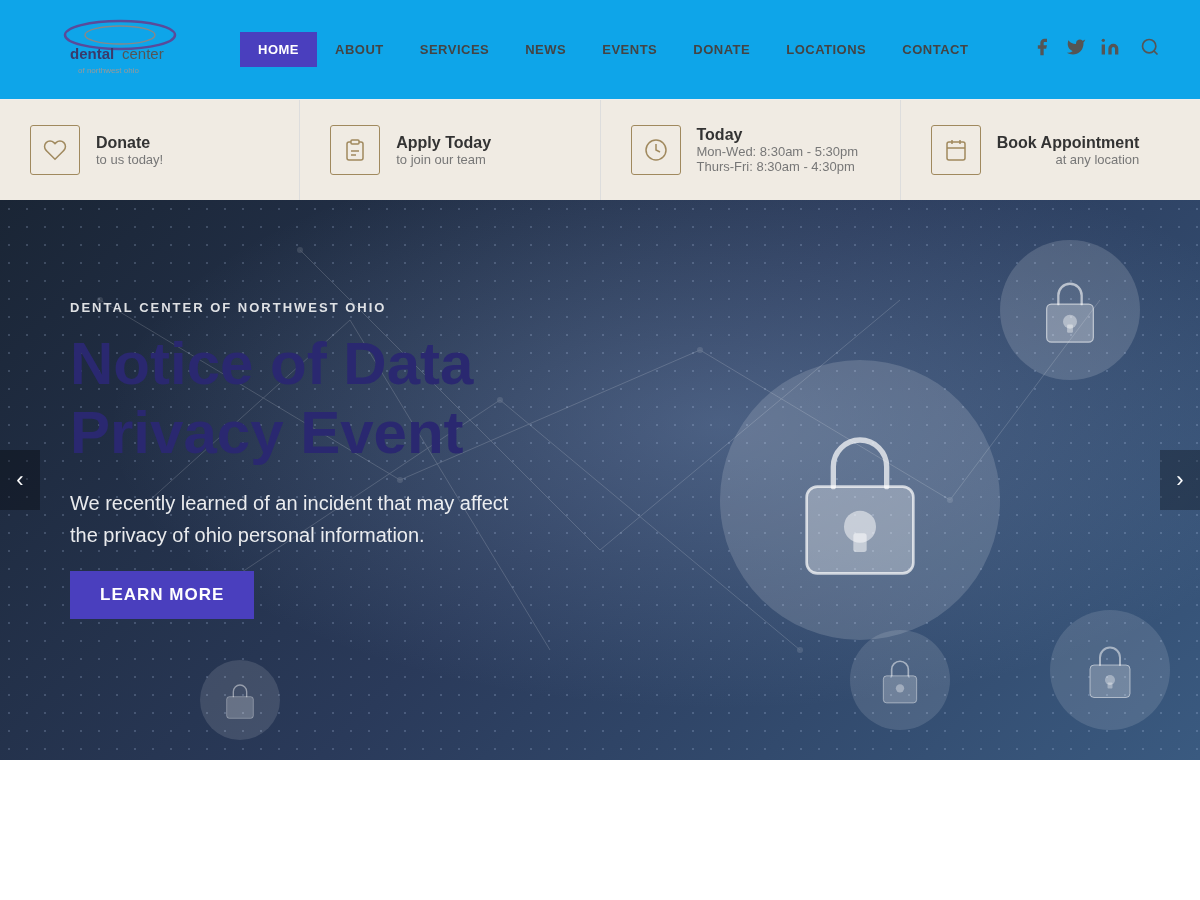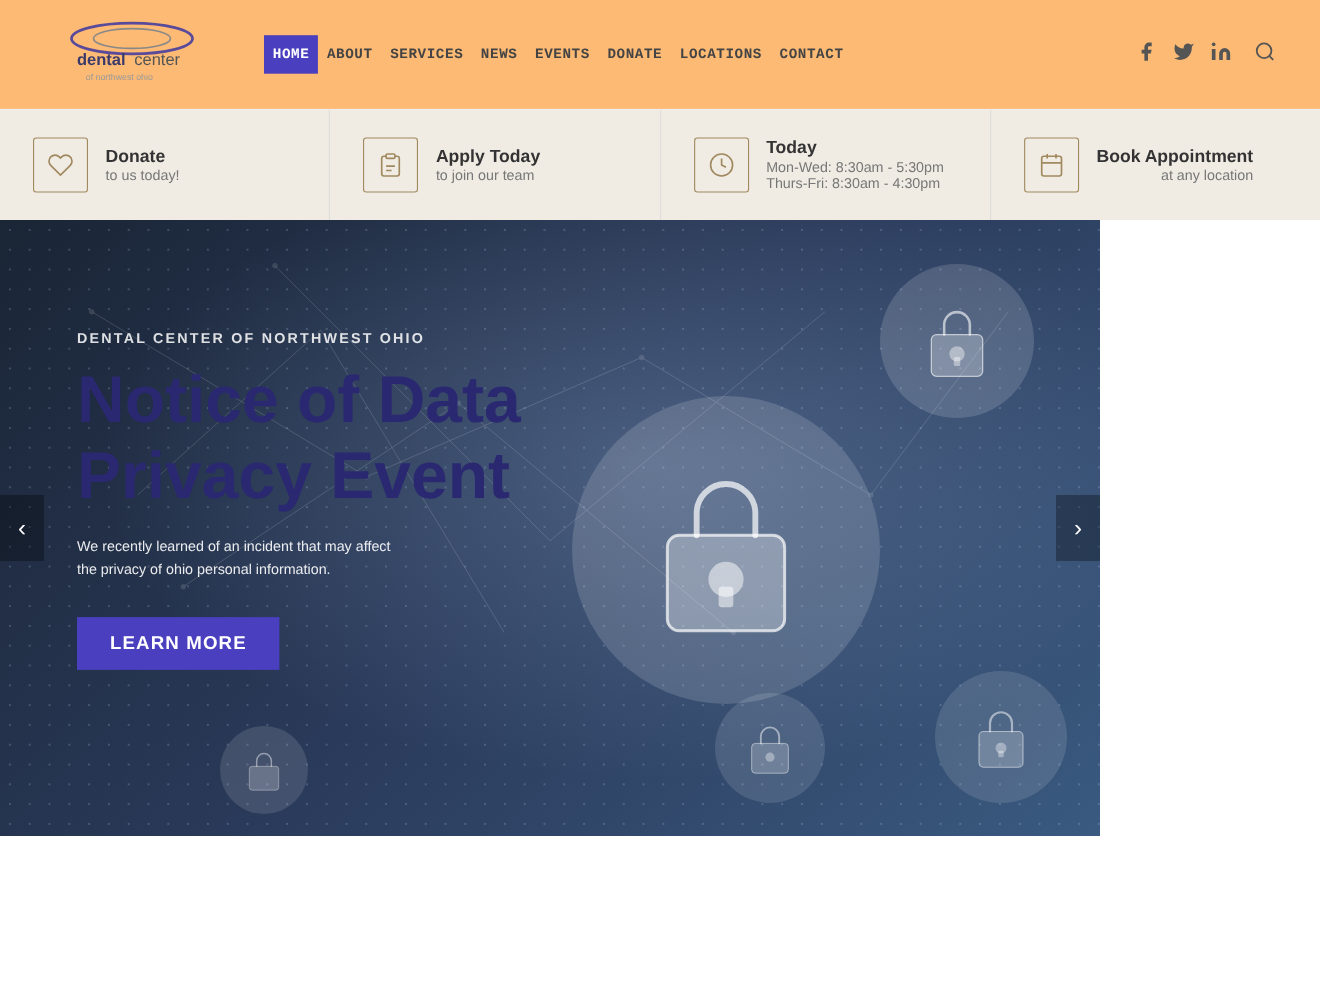--- a/index.html
+++ b/index.html
@@ -3,49 +3,48 @@
   <meta charset="utf-8">
   <style>
     * { margin: 0; padding: 0; box-sizing: border-box; }
     body { font-family: Arial, sans-serif; width: 1200px; height: 900px; overflow: hidden; background: #fff; }
 
     
     .header {
       display: flex;
       align-items: center;
       padding: 10px 40px;
-      background: #fdba74;
+      background: #0ea5e9;
       height: 100px;
       border-bottom: 1px solid #eee;
     }
     .logo-area {
       display: flex;
       align-items: center;
       width: 200px;
     }
     .logo-svg {
       width: 160px;
       height: 70px;
     }
     nav {
       display: flex;
       align-items: center;
       flex: 1;
       gap: 0;
     }
     .nav-item {
-      padding: 10px 8px;
+      padding: 10px 18px;
       font-size: 13px;
       font-weight: 600;
       color: #444;
       cursor: pointer;
       text-transform: uppercase;
       letter-spacing: 0.5px;
       white-space: nowrap;
-      font-family: Liberation Mono, monospace;
     }
     .nav-item.active {
       background: #4a3fbe;
       color: #fff;
     }
     .social-icons {
       display: flex;
       align-items: center;
       gap: 14px;
       margin-left: 10px;
@@ -102,21 +101,21 @@
       color: #333;
     }
     .info-sub {
       font-size: 13px;
       color: #777;
     }
 
     
     .hero {
       position: relative;
-      width: 1000px;
+      width: 1200px;
       height: 560px;
       overflow: hidden;
       background: linear-gradient(135deg, #1a2a4a 0%, #2a3a6a 40%, #4a6a9a 100%);
     }
     .hero-bg {
       position: absolute;
       inset: 0;
       background:
         radial-gradient(ellipse at 60% 40%, rgba(150,180,220,0.3) 0%, transparent 60%),
         linear-gradient(135deg, #1a2535 0%, #2a3a5a 50%, #3a5a80 100%);
@@ -219,24 +218,24 @@
       margin-bottom: 14px;
     }
     .hero-title {
       font-size: 60px;
       font-weight: 800;
       color: #2a2870;
       line-height: 1.15;
       margin-bottom: 20px;
     }
     .hero-desc {
-      font-size: 13px;
+      font-size: 20px;
       color: rgba(255,255,255,0.9);
       line-height: 1.6;
-      margin-bottom: 32px;
+      margin-bottom: 20px;
     }
     .learn-more-btn {
       background: #4a3fbe;
       color: #fff;
       border: none;
       padding: 14px 30px;
       font-size: 17px;
       font-weight: 700;
       letter-spacing: 1px;
       cursor: pointer;

